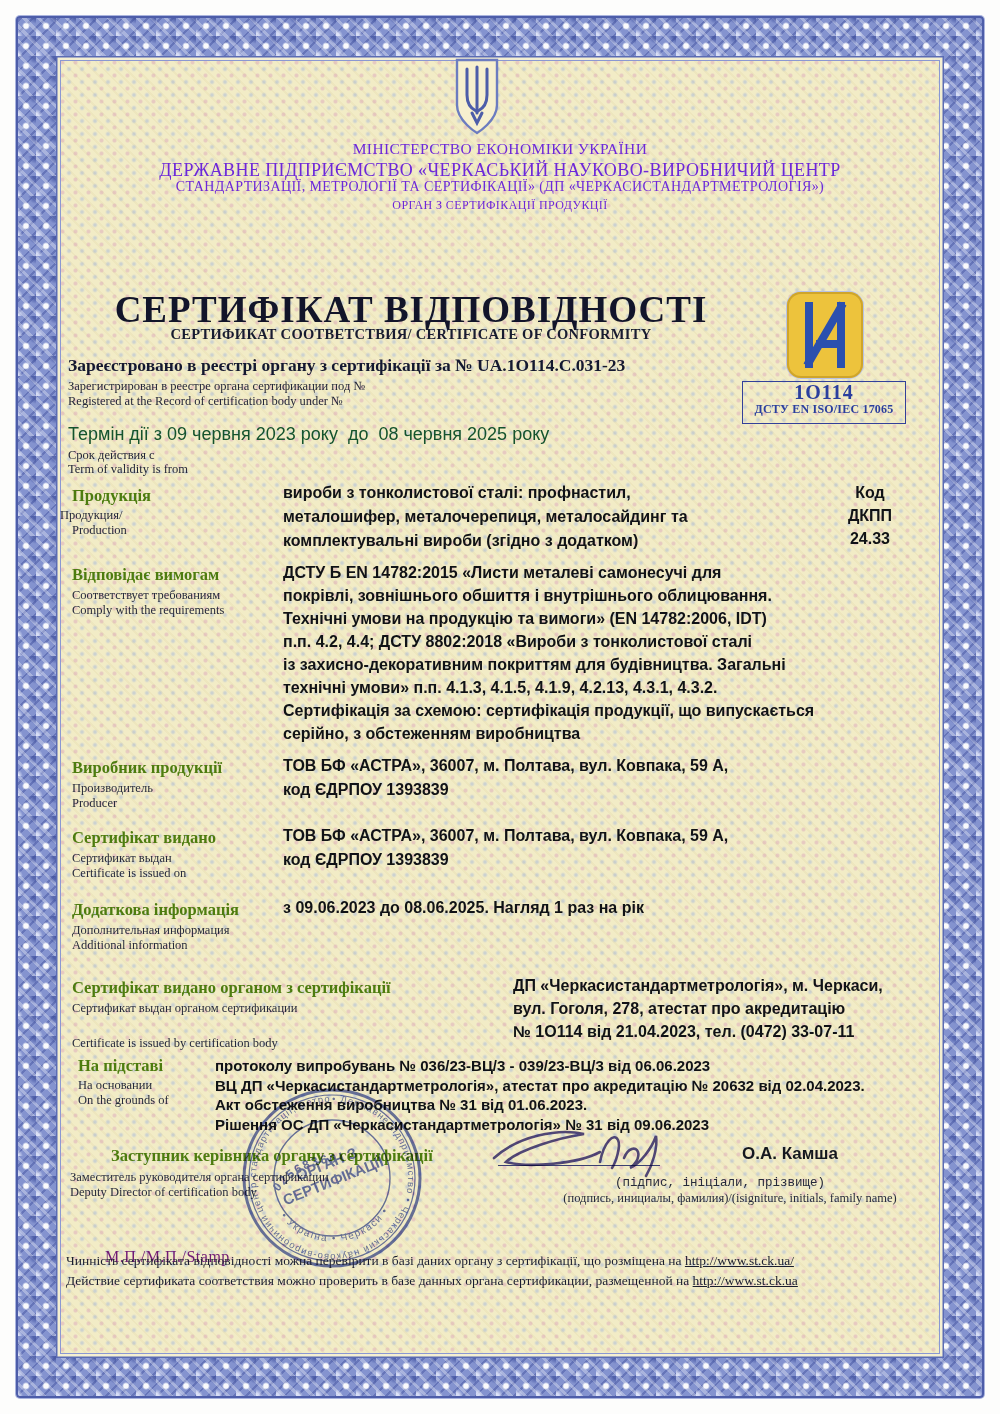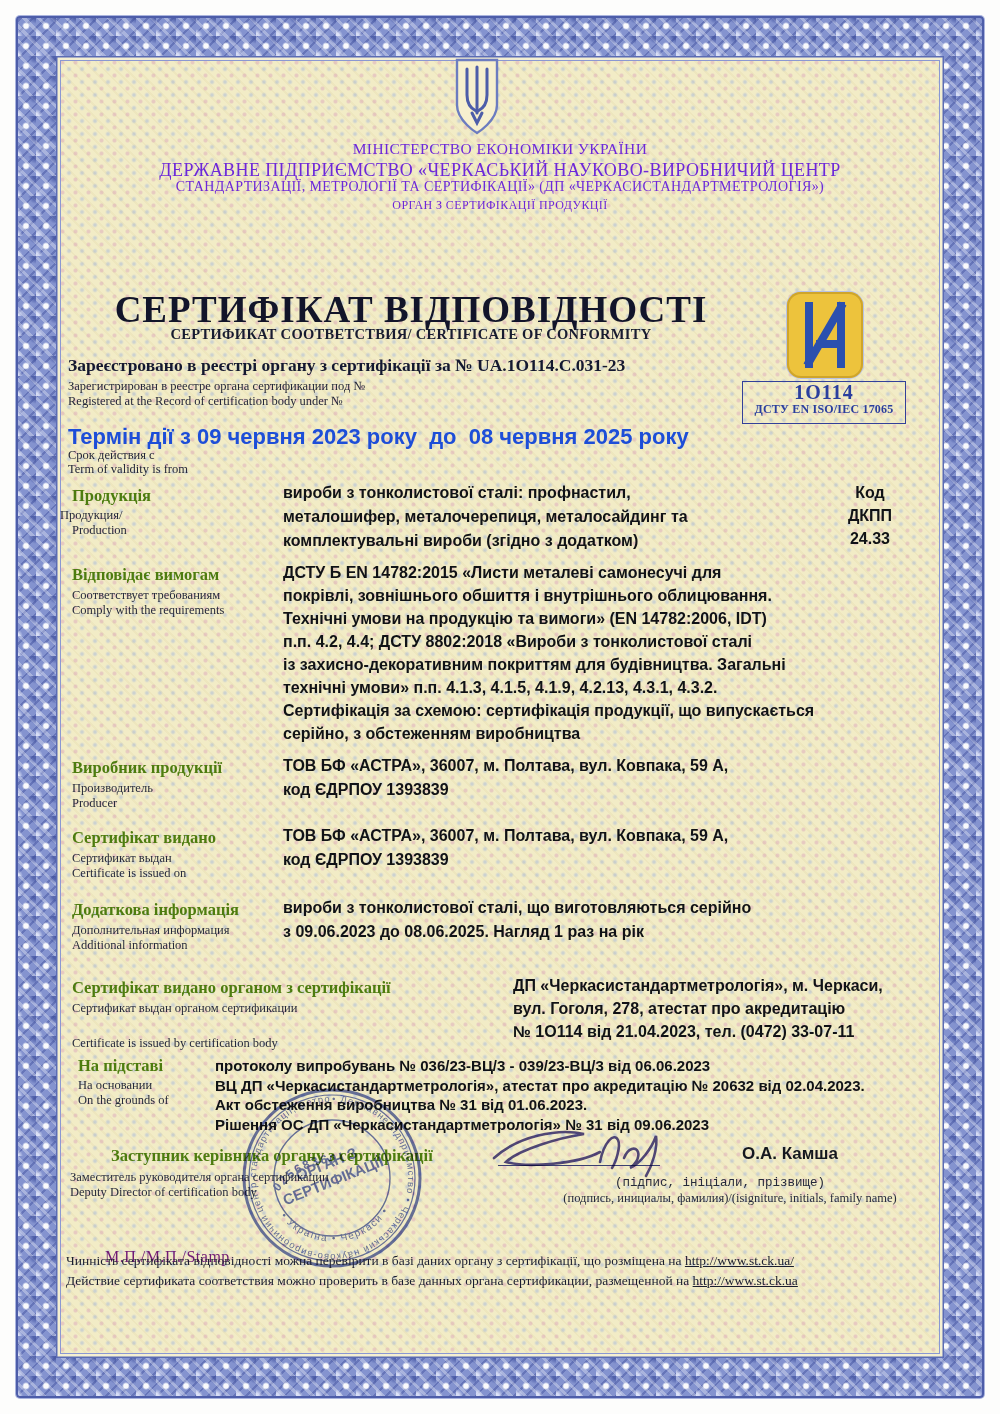--- a/index.html
+++ b/index.html
@@ -35,21 +35,21 @@
   .title{font-weight:bold;font-size:37px;letter-spacing:1px;color:#12152a;}
   .subtitle{font-weight:bold;font-size:14.5px;color:#181c30;letter-spacing:.3px;}
   .reg-bold{font-weight:bold;font-size:17.5px;color:#141830;}
   .small-serif{font-size:12.5px;color:#24273a;line-height:15px;}
   .lbl{font-weight:bold;font-size:16.5px;color:#4d7c0f;}
   .lbl-sub{font-size:12.5px;color:#262a3c;line-height:15px;}
   .val{font-family:"Liberation Sans", sans-serif;font-weight:bold;font-size:16px;
        color:#101216;line-height:24px;}
   .val-tight{font-family:"Liberation Sans", sans-serif;font-weight:bold;font-size:15px;
        color:#101216;line-height:19.5px;white-space:nowrap;}
-  .term{font-family:"Liberation Sans", sans-serif;font-weight:bold;font-size:22px;color:#1d4ed8;}
+  .term{font-family:"Liberation Sans", sans-serif;font-weight:normal;font-size:18px;color:#14532d;}
   .code-block{font-family:"Liberation Sans", sans-serif;font-weight:bold;font-size:16px;
        color:#101216;text-align:center;line-height:23px;}
   .footer-line{font-size:13.5px;color:#191d30;white-space:nowrap;}
   .footer-line .lnk{text-decoration:underline;}
   .sig-line{border-top:1.6px solid #3a3f72;}
   .name{font-family:"Liberation Sans", sans-serif;font-weight:bold;font-size:17px;color:#15181f;}
   .cap{font-size:12.5px;color:#262a3c;text-align:center;}
   .mp{font-size:16px;color:#701a75;letter-spacing:.5px;margin-top:44px;}
 
   
@@ -159,21 +159,20 @@
     <div class="abs lbl-sub" style="left:72px;top:866px;">Certificate is issued on</div>
     <div class="abs val" style="left:283px;top:824px;">
       <div>ТОВ БФ «АСТРА», 36007, м. Полтава, вул. Ковпака, 59 А,</div>
       <div>код ЄДРПОУ 1393839</div>
     </div>
 
     <div class="abs lbl" style="left:72px;top:900px;">Додаткова інформація</div>
     <div class="abs lbl-sub" style="left:72px;top:923px;">Дополнительная информация</div>
     <div class="abs lbl-sub" style="left:72px;top:938px;">Additional information</div>
     <div class="abs val" style="left:283px;top:896px;">
-      <div>вироби з тонколистової сталі, що виготовляються серійно</div>
       <div>з 09.06.2023 до 08.06.2025. Нагляд 1 раз на рік</div>
     </div>
 
     <div class="abs lbl" style="left:72px;top:978px;">Сертифікат видано органом з сертифікації</div>
     <div class="abs lbl-sub" style="left:72px;top:1001px;">Сертификат выдан органом сертификации</div>
     <div class="abs lbl-sub" style="left:72px;top:1016px;margin-top:20px;">Certificate is issued by certification body</div>
     <div class="abs val" style="left:513px;top:974px;line-height:23px;">
       <div>ДП «Черкасистандартметрологія», м. Черкаси,</div>
       <div>вул. Гоголя, 278, атестат про акредитацію</div>
       <div>№ 1О114 від 21.04.2023, тел. (0472) 33-07-11</div>

